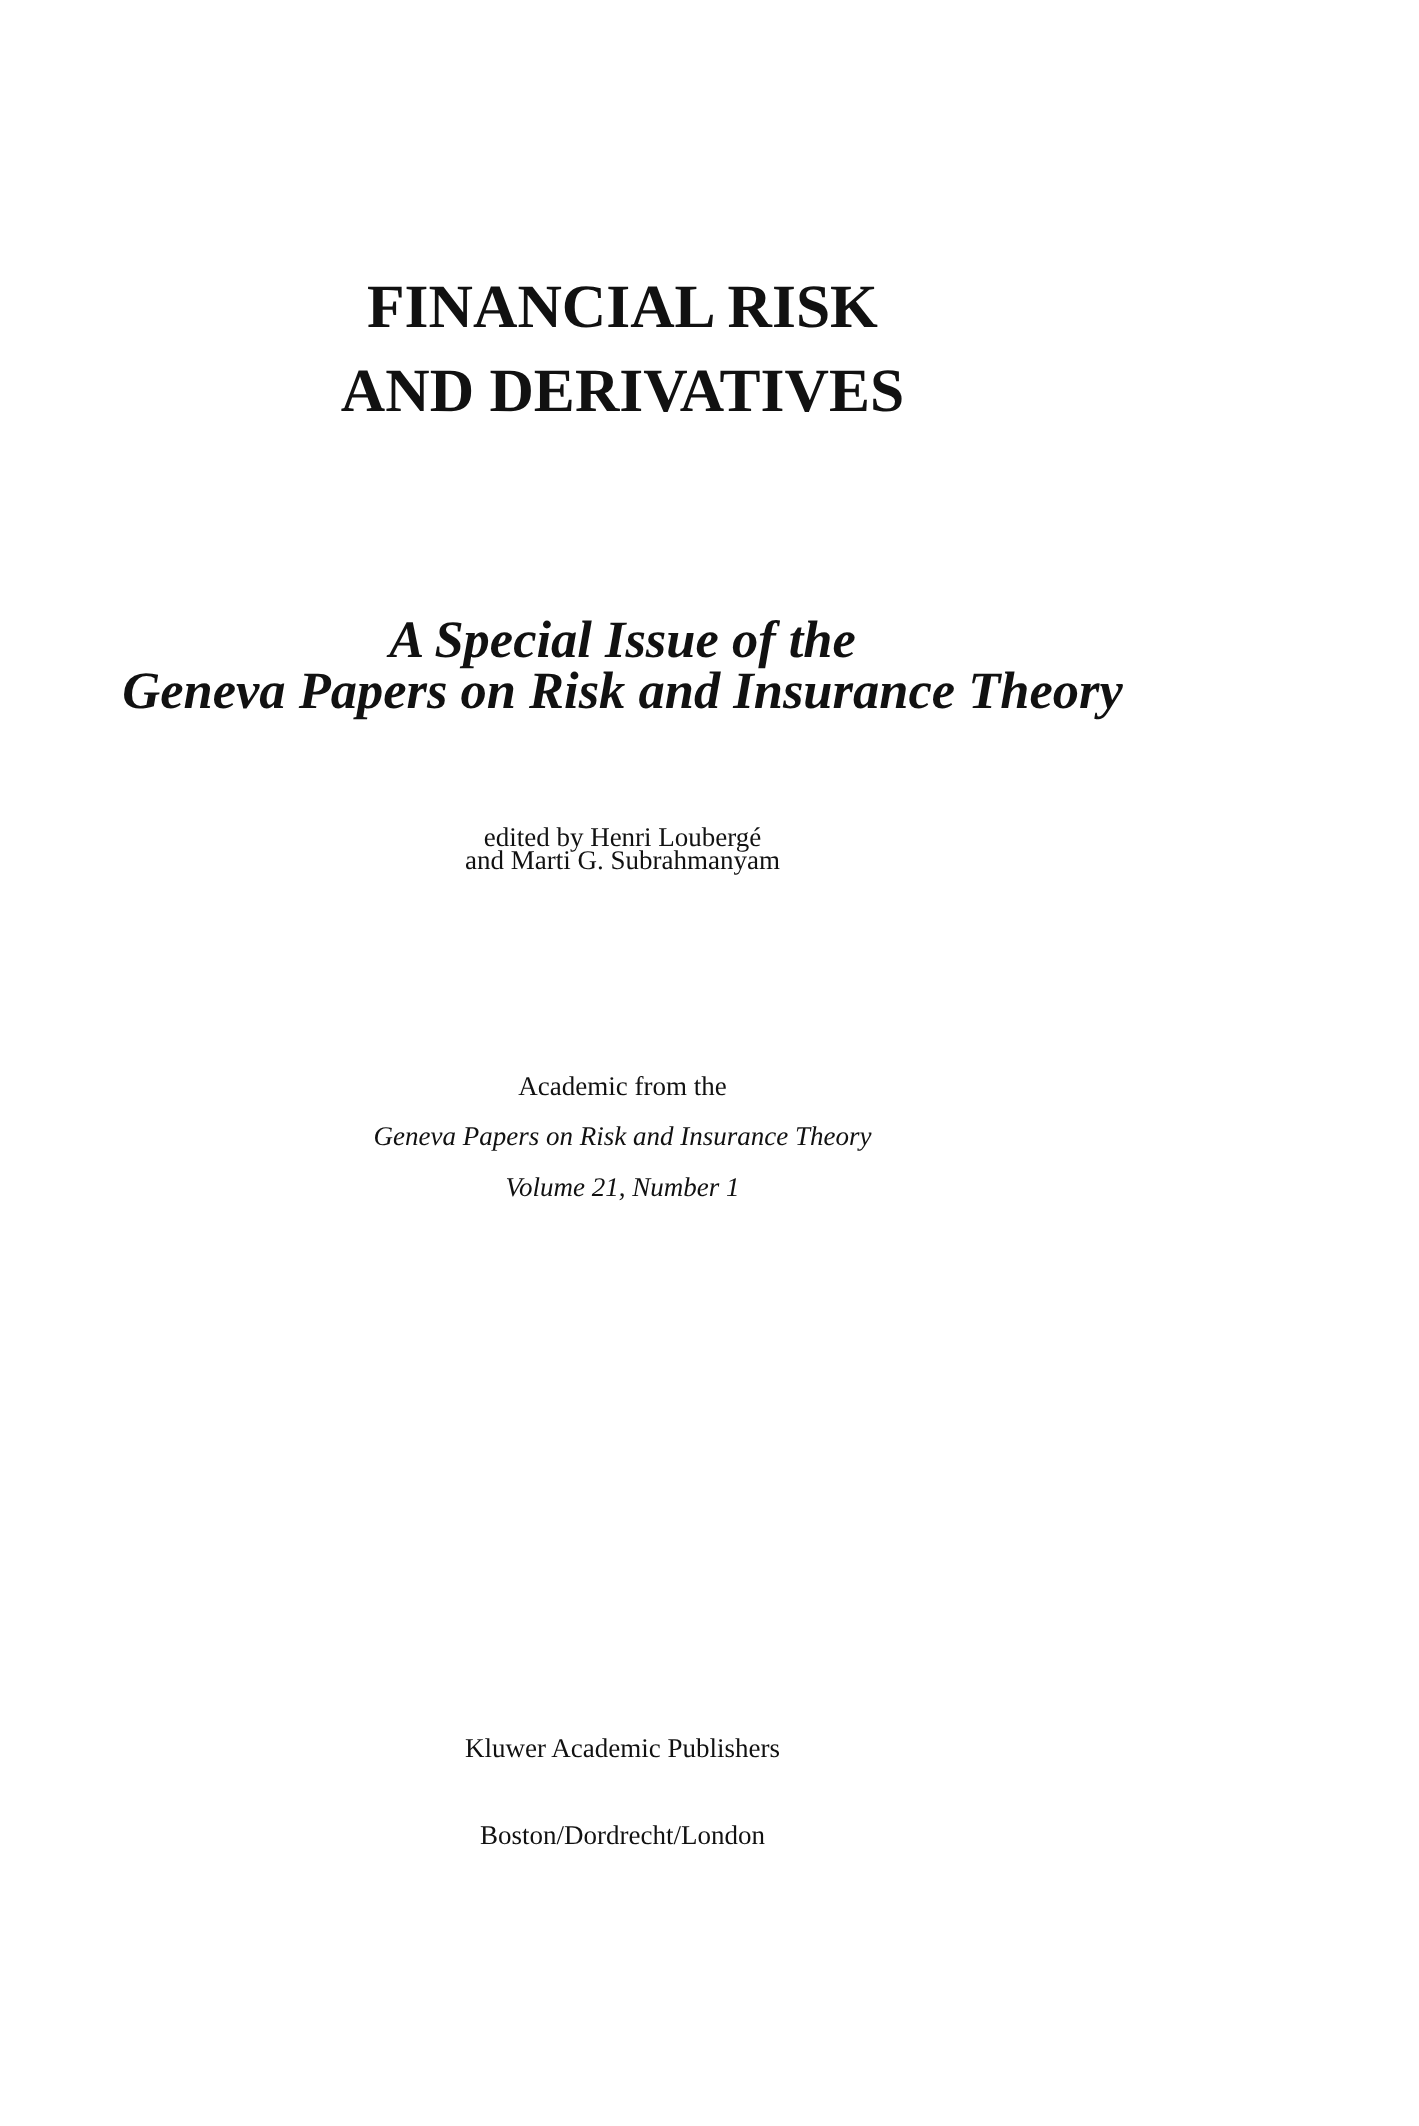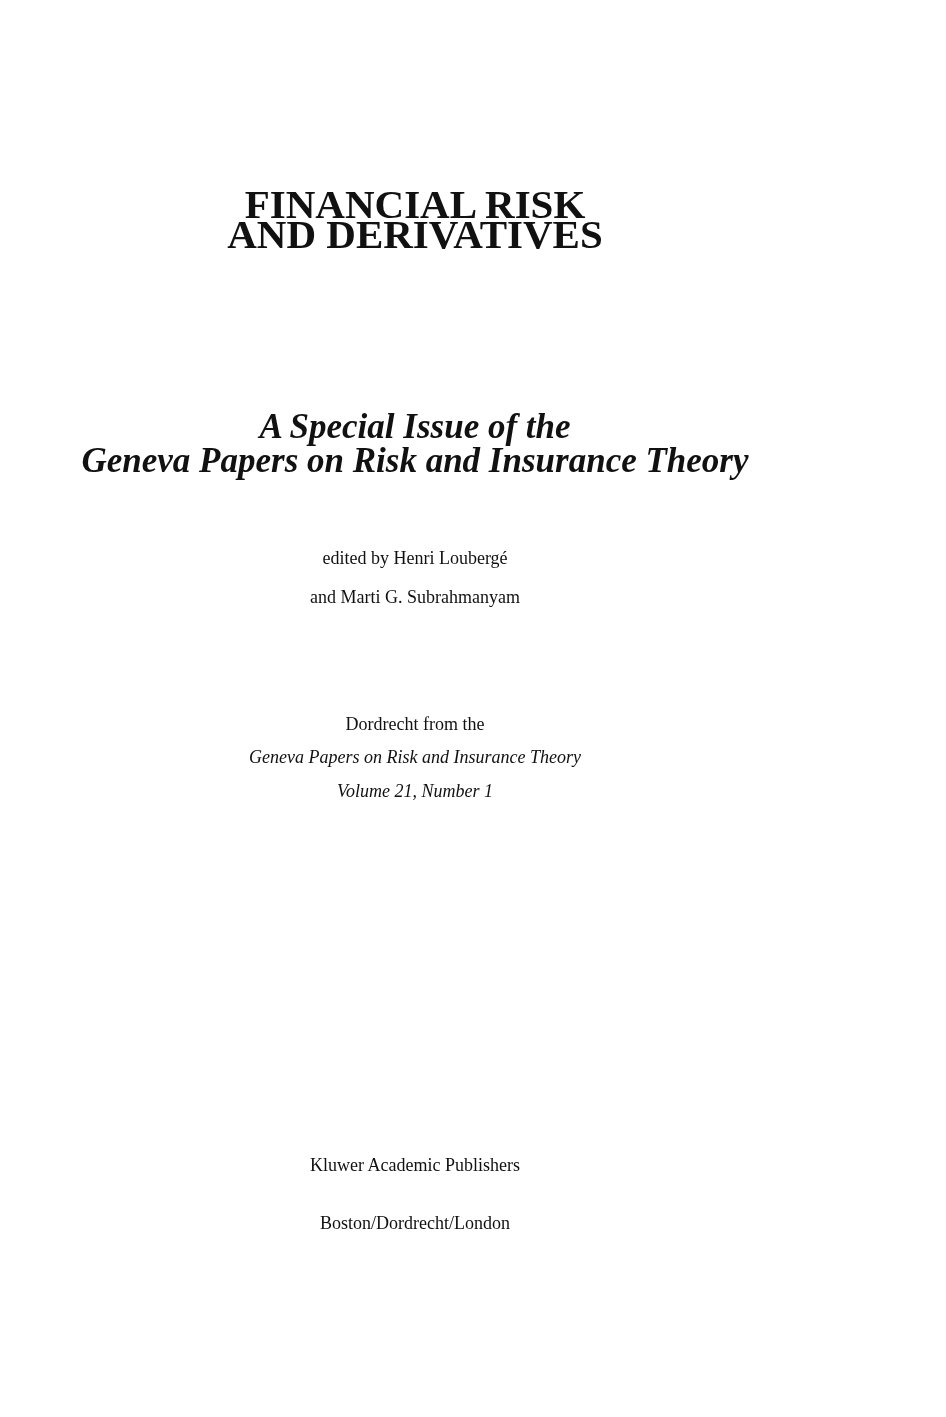--- a/index.html
+++ b/index.html
@@ -40,35 +40,35 @@
     .italic {
       font-style: italic;
     }
   </style>
 </head>
 <body>
 
 <div>
   <div>
     <div class="line title" style="top:183px;">FINANCIAL RISK</div>
-    <div class="line title" style="top:213px;">AND DERIVATIVES</div>
+    <div class="line title" style="top:239px;">AND DERIVATIVES</div>
   </div>
 
   <div>
     <div class="line subtitle" style="top:410px;">A Special Issue of the</div>
     <div class="line subtitle" style="top:444px;">Geneva Papers on Risk and Insurance Theory</div>
   </div>
 
   <div>
     <div class="line body-text" style="top:541px;">edited by Henri Loubergé</div>
-    <div class="line body-text" style="top:580px;">and Marti G. Subrahmanyam</div>
+    <div class="line body-text" style="top:556px;">and Marti G. Subrahmanyam</div>
   </div>
 
   <div>
-    <div class="line body-text" style="top:707px;">Dordrecht from the</div>
+    <div class="line body-text" style="top:707px;">Academic from the</div>
     <div class="line body-text italic" style="top:740px;">Geneva Papers on Risk and Insurance Theory</div>
     <div class="line body-text" style="top:774px;font-style:italic;">Volume 21, Number 1</div>
   </div>
 
   <div>
     <div class="line body-text" style="top:1148px;">Kluwer Academic Publishers</div>
     <div class="line body-text" style="top:1206px;text-align:center;">Boston/Dordrecht/London</div>
   </div>
 </div>
 

